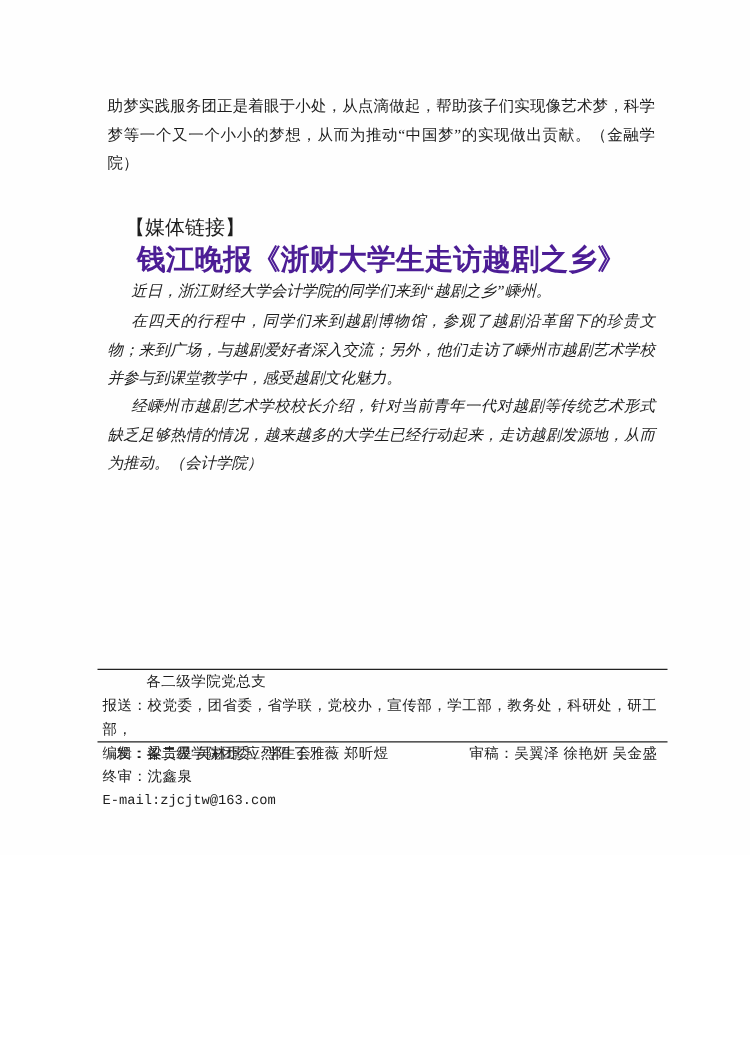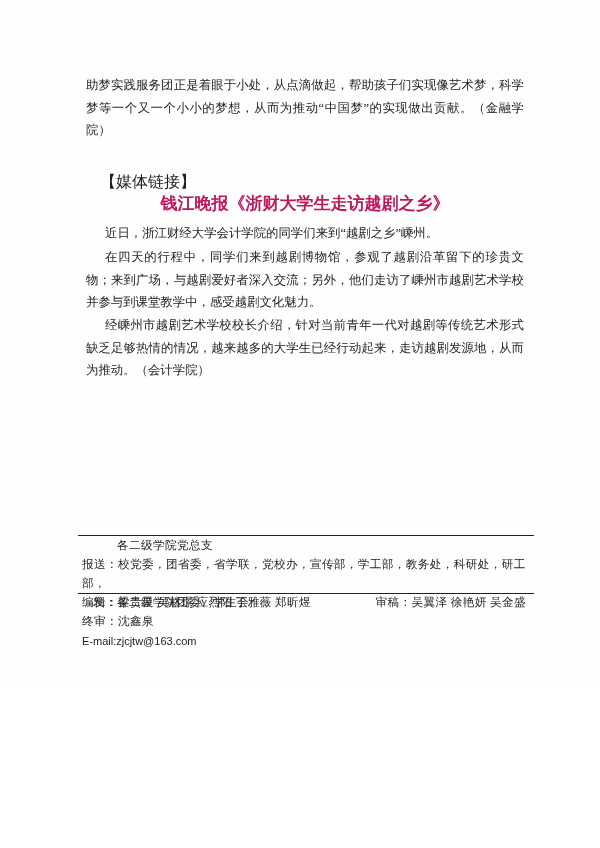--- a/index.html
+++ b/index.html
@@ -15,31 +15,31 @@
     color: #1d1d1d;
     font-family: "Liberation Serif", "DejaVu Serif", serif;
     overflow: hidden;
   }
   .body-text {
     font-size: 12.4px;
     line-height: 22.6px;
     text-align: justify;
     letter-spacing: 0;
   }
-  .indent { text-indent: 19px; }
+  .indent { text-indent: 19px; font-style: italic; }
 
   #para-opening { position: absolute; left: 86px; top: 74px;  width: 438px; }
   #media-label  { position: absolute; left: 100px; top: 172px; font-size: 16px; }
   #media-title  {
     position: absolute; left: 81px; top: 192px; width: 448px;
     text-align: center;
     font-family: "Liberation Sans", "DejaVu Sans", sans-serif;
     font-weight: 700;
-    font-size: 17px;
-    color: #be185d;
+    font-size: 23px;
+    color: #4c1d95;
   }
   #para-1 { position: absolute; left: 86px; top: 222px; width: 438px; }
   #para-2 { position: absolute; left: 86px; top: 246px; width: 438px; }
   #para-3 { position: absolute; left: 86px; top: 314px; width: 438px; }
 
   .rule {
     position: absolute;
     left: 78px;
     width: 456px;
     border-top: 1.4px solid #222222;
@@ -54,21 +54,21 @@
     letter-spacing: 0.4px;
   }
   #footer-dist    { position: absolute; left: 82px; top: 537px; width: 452px; }
   #footer-credits { position: absolute; left: 82px; top: 594px; width: 448px; }
 
   .f-indent { padding-left: 35px; }
   .f-send   { padding-left: 11px; }
   .credits-row { display: flex; }
   .review-group { margin-left: auto; padding-right: 4px; }
   .email-line {
-    font-family: Liberation Sans, sans-serif;
+    font-family: Liberation Mono, monospace;
     font-size: 11px;
     letter-spacing: 0;
   }
   #page-number {
     position: absolute;
     left: 0; top: 783px;
     width: 600px;
     text-align: center;
     font-size: 11px;
     color: #333333;

